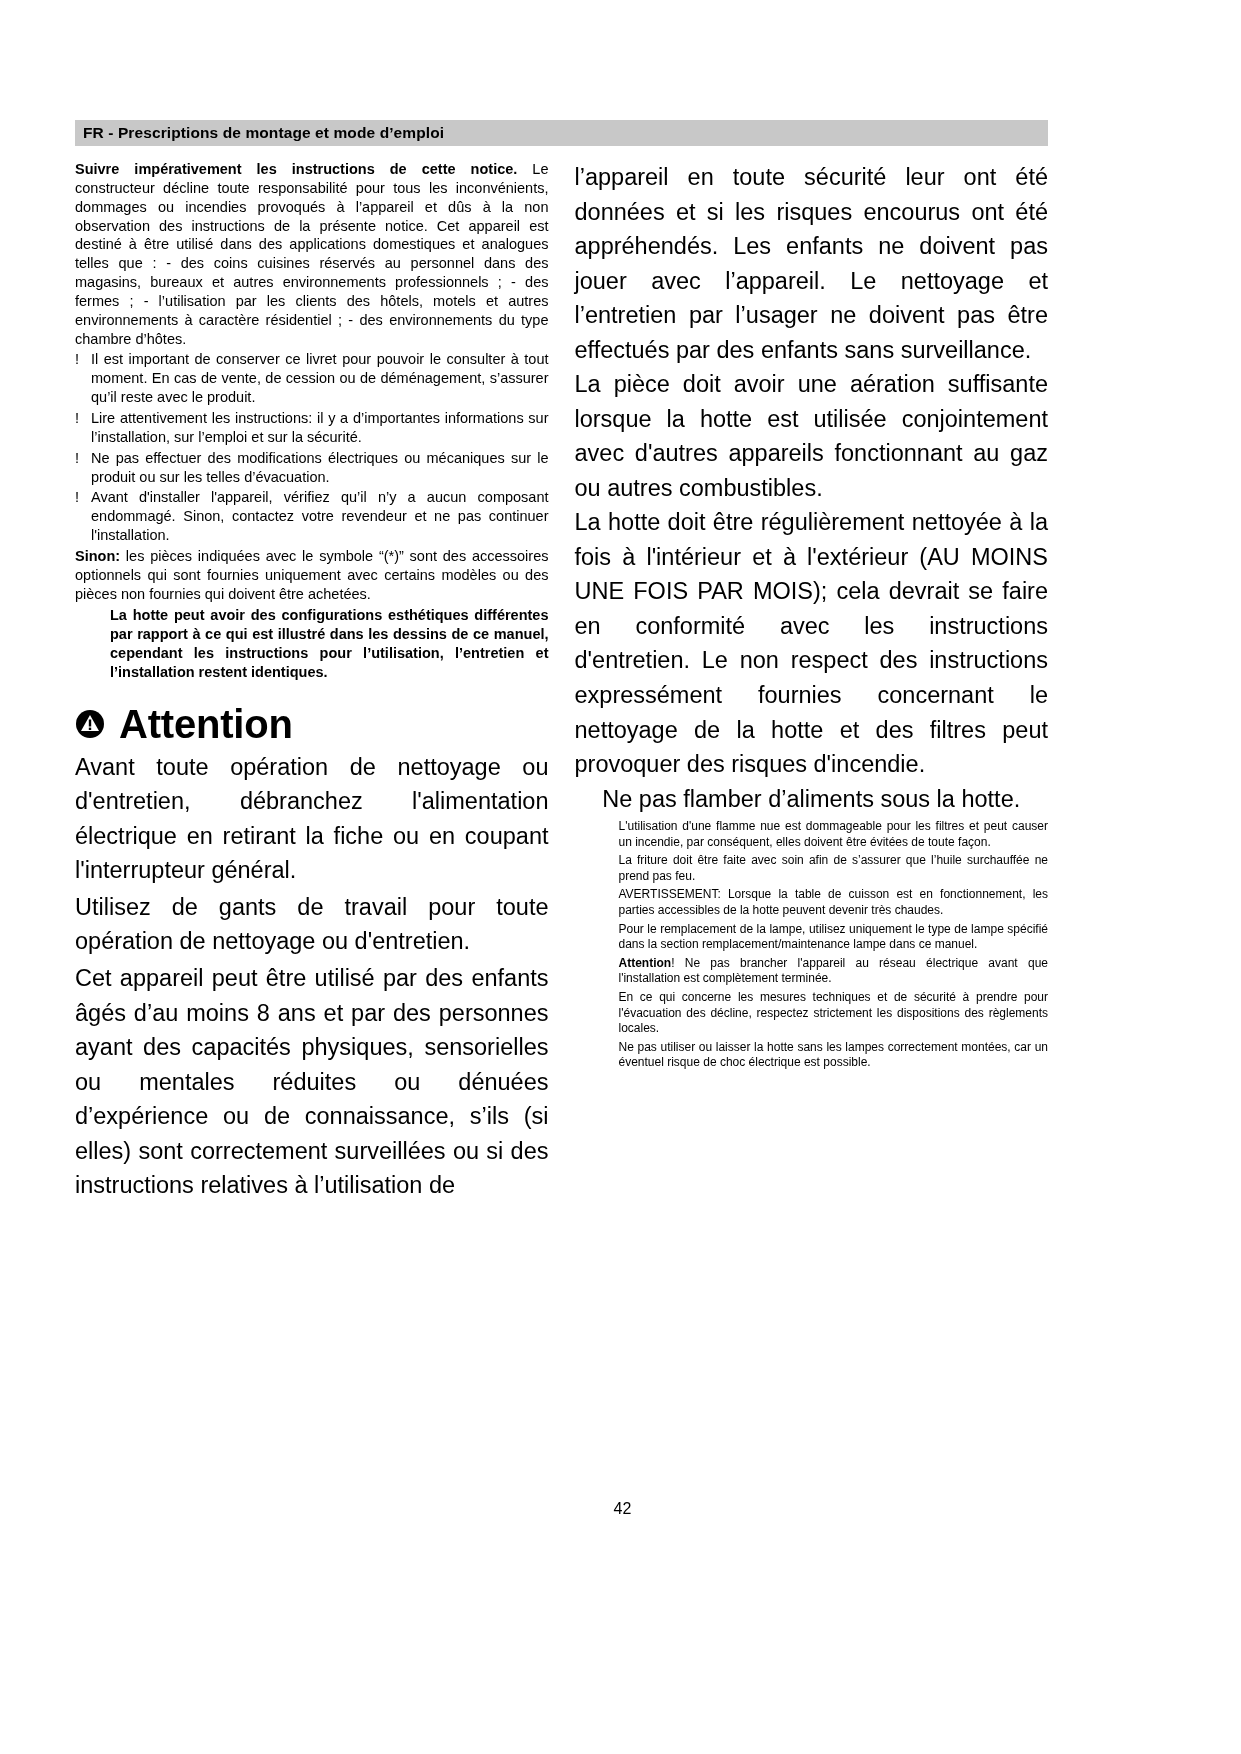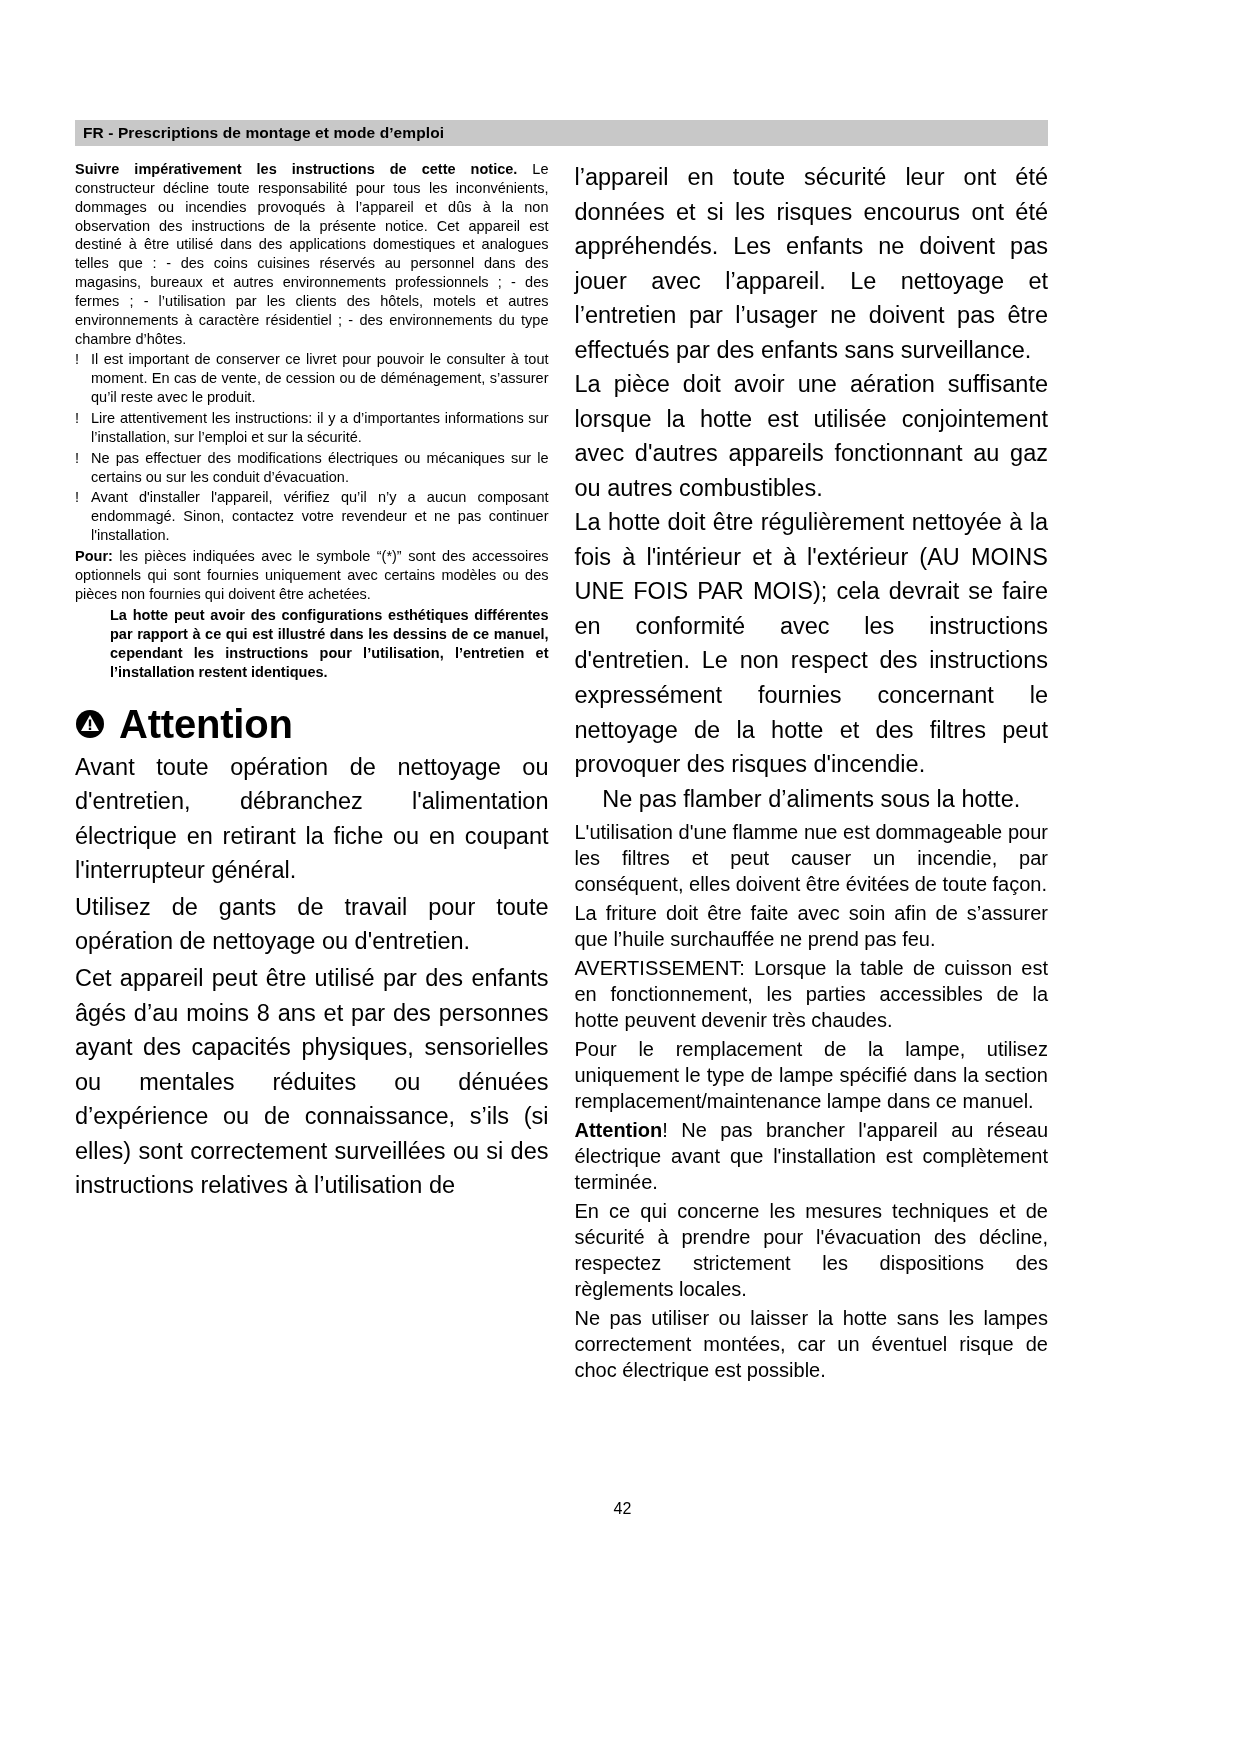--- a/index.html
+++ b/index.html
@@ -113,24 +113,25 @@
     margin-bottom: 2px;
   }
   
   .rbig {
     font-size: 23.5px;
     line-height: 1.47;
     text-align: justify;
   }
   .rbig.nojust { text-align: center; }
   .rsmall {
-    font-size: 20px;
+    font-size: 12px;
     line-height: 1.30;
     text-align: justify;
     margin-top: 3px;
+    margin-left: 44px;
   }
   .page-number {
     position: absolute;
     left: 2px;
     width: 1241px;
     top: 1500px;
     text-align: center;
     font-size: 16px;
   }
 </style>
@@ -153,29 +154,29 @@
         <div class="bullet">
           <span class="mark">!</span>
           <span class="btext">Il est important de conserver ce livret pour pouvoir le consulter à tout moment. En cas de vente, de cession ou de déménagement, s’assurer qu’il reste avec le produit.</span>
         </div>
         <div class="bullet">
           <span class="mark">!</span>
           <span class="btext">Lire attentivement les instructions: il y a d’importantes informations sur l’installation, sur l’emploi et sur la sécurité.</span>
         </div>
         <div class="bullet">
           <span class="mark">!</span>
-          <span class="btext">Ne pas effectuer des modifications électriques ou mécaniques sur le certains ou sur les conduit d’évacuation.</span>
+          <span class="btext">Ne pas effectuer des modifications électriques ou mécaniques sur le produit ou sur les telles d’évacuation.</span>
         </div>
         <div class="bullet">
           <span class="mark">!</span>
           <span class="btext">Avant d'installer l'appareil, vérifiez qu’il n’y a aucun composant endommagé. Sinon, contactez votre revendeur et ne pas continuer l'installation.</span>
         </div>
       </div>
 
-      <p class="note-block"><span class="bold">Pour:</span><span>  les pièces indiquées avec le symbole “(*)” sont des accessoires optionnels qui sont fournies uniquement avec certains modèles ou des pièces non fournies qui doivent être achetées.</span></p>
+      <p class="note-block"><span class="bold">Sinon:</span><span>  les pièces indiquées avec le symbole “(*)” sont des accessoires optionnels qui sont fournies uniquement avec certains modèles ou des pièces non fournies qui doivent être achetées.</span></p>
 
       <p class="config-block">La hotte peut avoir des configurations esthétiques différentes par rapport à ce qui est illustré dans les dessins de ce manuel, cependant les instructions pour l’utilisation, l’entretien et l’installation restent identiques.</p>
 
       <div class="attention-head">
         <span class="warn-icon">
           <svg width="30" height="30" viewBox="0 0 30 30">
             <circle cx="15" cy="15" r="14" fill="#000"></circle>
             <polygon points="15,6 24,22 6,22" fill="#fff"></polygon>
             <rect x="13.8" y="10.5" width="2.4" height="7" fill="#000"></rect>
             <rect x="13.8" y="18.6" width="2.4" height="2.4" fill="#000"></rect>

